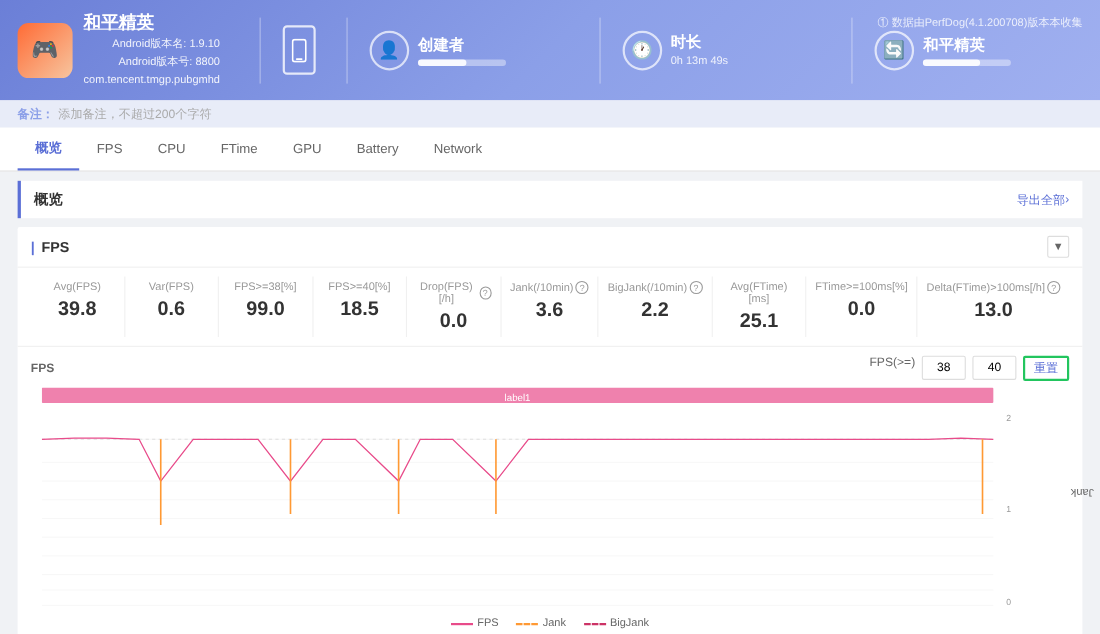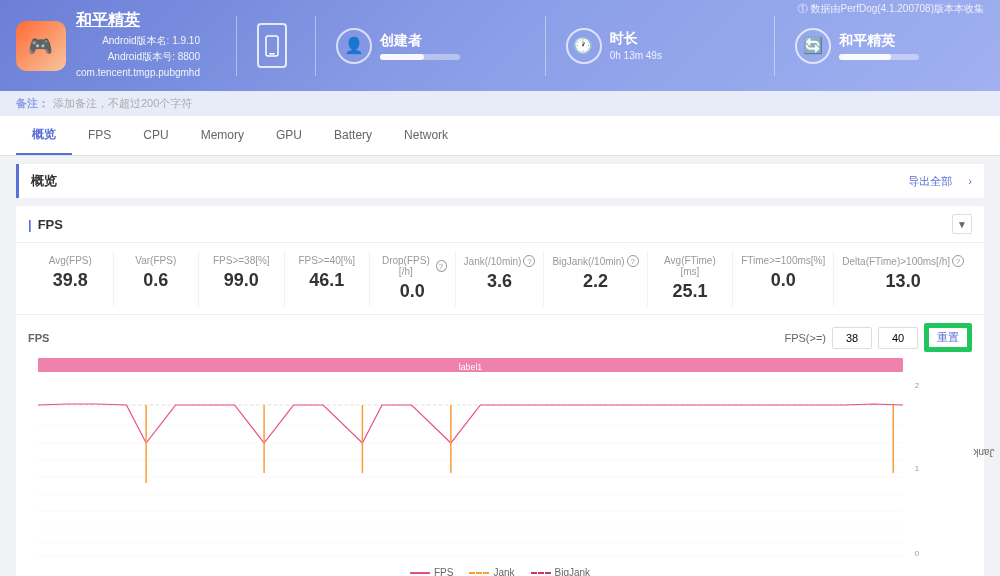--- a/index.html
+++ b/index.html
@@ -36,61 +36,61 @@
     .nav-tabs { background: white; border-bottom: 1px solid #e0e0e0; padding: 0 16px; display: flex; align-items: center; gap: 0; }
     .nav-tab { padding: 10px 16px; font-size: 12px; color: #666; cursor: pointer; border-bottom: 2px solid transparent; }
     .nav-tab.active { color: #5b6fd6; border-bottom: 2px solid #5b6fd6; font-weight: bold; }
 
     
     .main-content { background: #f0f2f5; padding: 8px 16px; overflow-y: auto; height: calc(576px - 90px - 26px - 38px); }
 
     
     .section-header { background: white; padding: 8px 12px; display: flex; align-items: center; justify-content: space-between; margin-bottom: 8px; border-left: 3px solid #5b6fd6; }
     .section-title { font-size: 13px; font-weight: bold; color: #333; }
-    .export-btn { font-size: 11px; color: #5b6fd6; cursor: pointer; display: flex; align-items: center; gap: 16px; }
+    .export-btn { font-size: 11px; color: #5b6fd6; cursor: pointer; display: flex; align-items: center; gap: 0; }
 
     
     .fps-card { background: white; margin-bottom: 8px; border-radius: 2px; }
     .fps-card-header { padding: 8px 12px; display: flex; align-items: center; justify-content: space-between; border-bottom: 1px solid #f0f0f0; }
     .fps-card-title { font-size: 13px; font-weight: bold; color: #333; display: flex; align-items: center; gap: 6px; }
     .fps-card-title::before { content: '|'; color: #5b6fd6; font-weight: bold; }
     .expand-btn { width: 20px; height: 20px; border: 1px solid #ddd; border-radius: 2px; display: flex; align-items: center; justify-content: center; cursor: pointer; font-size: 10px; color: #666; }
 
     
     .stats-row { display: flex; padding: 8px 12px; gap: 0; border-bottom: 1px solid #f0f0f0; }
     .stat-item { flex: 1; text-align: center; border-right: 1px solid #f0f0f0; padding: 4px 8px; }
     .stat-item:last-child { border-right: none; }
     .stat-item-label { font-size: 10px; color: #999; margin-bottom: 4px; display: flex; align-items: center; justify-content: center; gap: 2px; }
     .stat-item-value { font-size: 18px; font-weight: bold; color: #333; }
     .info-icon { width: 12px; height: 12px; border-radius: 50%; border: 1px solid #999; font-size: 8px; display: inline-flex; align-items: center; justify-content: center; color: #999; cursor: pointer; }
 
     
     .chart-area { padding: 8px 12px; }
     .chart-controls { display: flex; align-items: center; justify-content: space-between; margin-bottom: 6px; }
     .chart-label { font-size: 11px; color: #666; font-weight: bold; }
-    .chart-fps-controls { display: flex; align-items: center; gap: 6px; font-size: 11px; color: #666; }
+    .chart-fps-controls { display: flex; align-items: flex-start; gap: 6px; font-size: 11px; color: #666; }
     .fps-input { width: 40px; height: 22px; border: 1px solid #ddd; border-radius: 2px; text-align: center; font-size: 11px; }
-    .reset-btn { padding: 2px 8px; background: white; border: 5px solid #22c55e; color: #5b6fd6; border-radius: 2px; cursor: pointer; font-size: 11px; }
+    .reset-btn { padding: 2px 8px; background: white; border: 2px solid #22c55e; color: #5b6fd6; border-radius: 2px; cursor: pointer; font-size: 11px; }
 
     
     .chart-container { position: relative; width: 100%; text-align: center; }
     .chart-svg { width: 100%; height: 220px; }
 
     
     .chart-legend { display: flex; align-items: center; justify-content: center; gap: 16px; margin-top: 6px; }
     .legend-item { display: flex; align-items: center; gap: 4px; font-size: 10px; color: #666; }
     .legend-line { width: 20px; height: 2px; }
   </style>
 </head>
 <body>
 
 <div style="position:relative; width:1000px; height:576px; overflow:hidden;">
 
   <div class="header" style="position:relative;">
-    <div style="position:absolute; right:16px; top:2px; color:white; font-size:10px; opacity:0.8;">① 数据由PerfDog(4.1.200708)版本本收集</div>
+    <div style="position:absolute; right:16px; top:14px; color:white; font-size:10px; opacity:0.8;">① 数据由PerfDog(4.1.200708)版本本收集</div>
 
     <div class="app-info">
       <div class="app-icon">🎮</div>
       <div class="app-details">
         <div class="app-name">和平精英</div>
         <div class="app-meta">
           <div>Android版本名: 1.9.10</div>
           <div>Android版本号: 8800</div>
           <div>com.tencent.tmgp.pubgmhd</div>
         </div>
@@ -145,21 +145,21 @@
 
   <div class="notice-bar">
     <span class="notice-label">备注：</span>
     <span style="color:#aaa;">添加备注，不超过200个字符</span>
   </div>
 
   <div class="nav-tabs">
     <div class="nav-tab active">概览</div>
     <div class="nav-tab">FPS</div>
     <div class="nav-tab">CPU</div>
-    <div class="nav-tab">Memory</div>
+    <div class="nav-tab">FTime</div>
     <div class="nav-tab">GPU</div>
     <div class="nav-tab">Battery</div>
     <div class="nav-tab">Network</div>
   </div>
 
   <div class="main-content">
 
     <div class="section-header">
       <div class="section-title">概览</div>
       <div class="export-btn">
@@ -182,21 +182,21 @@
         <div class="stat-item">
           <div class="stat-item-label">Var(FPS)</div>
           <div class="stat-item-value">0.6</div>
         </div>
         <div class="stat-item">
           <div class="stat-item-label">FPS&gt;=38[%]</div>
           <div class="stat-item-value">99.0</div>
         </div>
         <div class="stat-item">
           <div class="stat-item-label">FPS&gt;=40[%]</div>
-          <div class="stat-item-value">46.1</div>
+          <div class="stat-item-value">18.5</div>
         </div>
         <div class="stat-item">
           <div class="stat-item-label">Drop(FPS)[/h] <span class="info-icon">?</span></div>
           <div class="stat-item-value">0.0</div>
         </div>
         <div class="stat-item">
           <div class="stat-item-label">Jank(/10min) <span class="info-icon">?</span></div>
           <div class="stat-item-value">3.6</div>
         </div>
         <div class="stat-item">

